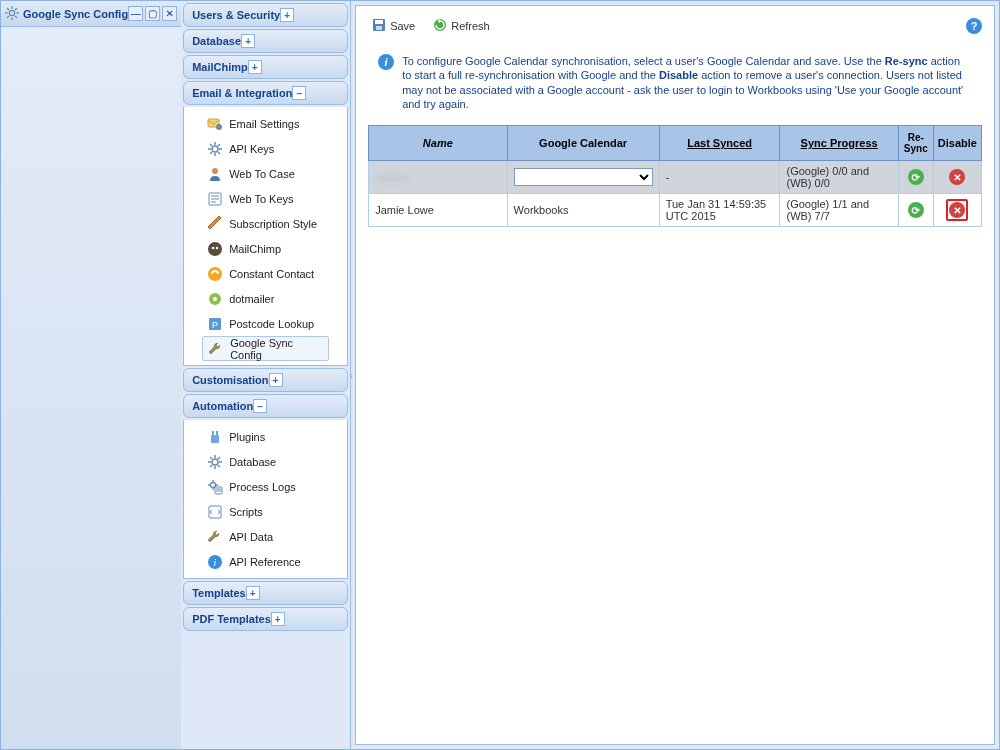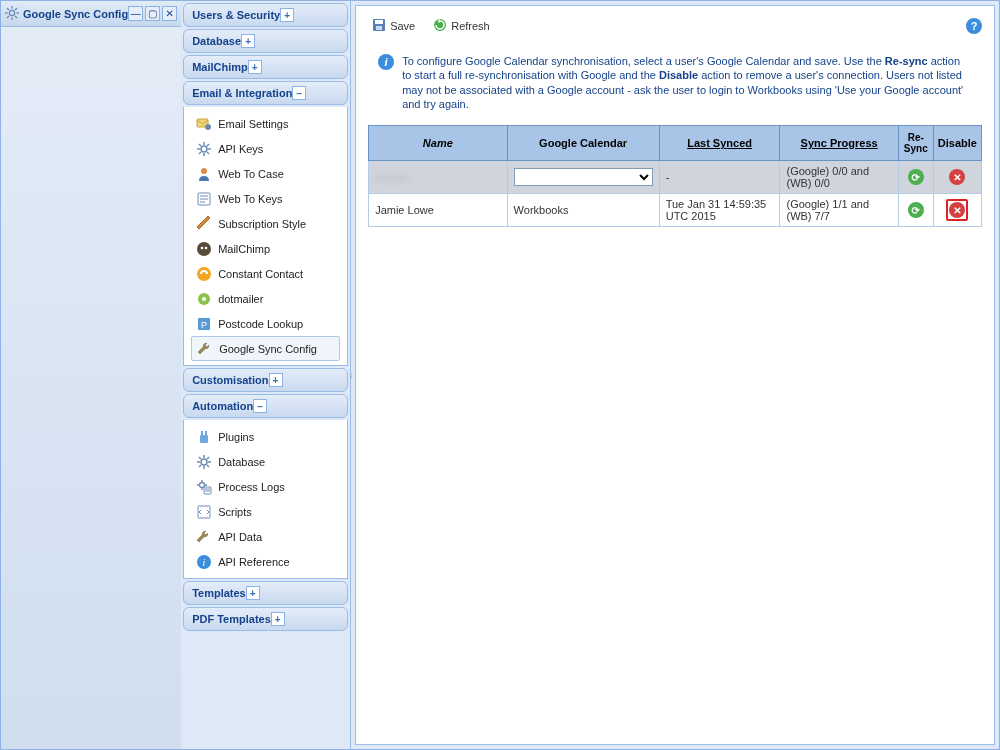--- a/index.html
+++ b/index.html
@@ -53,21 +53,21 @@
     width: 14px; height: 14px;
     border: 1px solid #8bb3e6;
     background: #fff;
     display: inline-flex; align-items: center; justify-content: center;
     font-size: 10px; color: #3b6fb3; font-weight: bold;
   }
   .acc-body {
     background: #fff;
     border: 1px solid #99bbe8;
     border-top: none;
-    padding: 4px 4px;
+    padding: 4px 15px;
   }
   .side-item {
     height: 25px;
     display: flex; align-items: center;
     gap: 6px;
     padding: 0 6px 0 8px;
     cursor: pointer;
     color: #222;
   }
   .side-item.selected {

